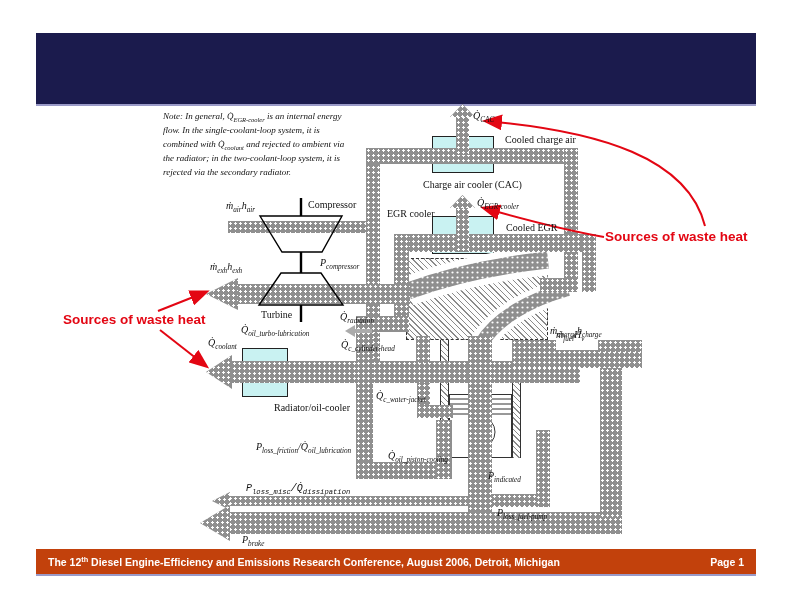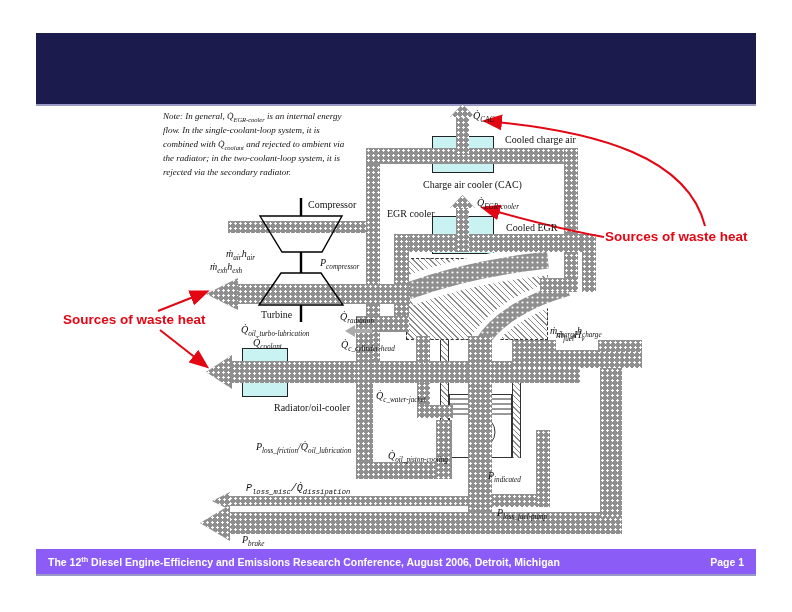--- a/index.html
+++ b/index.html
@@ -4,21 +4,21 @@
 <style>
   html,body{margin:0;padding:0;background:#fff;}
   .page{position:relative;width:792px;height:612px;background:#fff;overflow:hidden;
         font-family:"Liberation Serif",serif;}
   
   .hdr{position:absolute;left:36px;top:33px;width:720px;height:71px;background:#1b1b4d;
        border-bottom:2px solid #9a9ac8;display:flex;align-items:center;justify-content:center;}
   .hdr-title{color:#fff;font:bold 21px "Liberation Sans",sans-serif;letter-spacing:.5px;}
   .logo{position:absolute;right:16px;top:14px;color:#fff;
         font:bold italic 34px "Liberation Sans",sans-serif;letter-spacing:-1px;}
-  .ftr{position:absolute;left:36px;top:549px;width:720px;height:27px;background:#8b5cf6;
+  .ftr{position:absolute;left:36px;top:549px;width:720px;height:27px;background:#c2410c;
        border-bottom:2px solid #9a9ac8;display:flex;align-items:center;justify-content:space-between;
        box-sizing:border-box;padding:0 12px;}
   .ftr span{color:#fff;font:bold 10.5px "Liberation Sans",sans-serif;}
   
   .band,.ah{position:absolute;background-color:#8f8f8f;
        background-image:radial-gradient(circle,#ffffff 1px,rgba(255,255,255,0) 1.4px);
        background-size:5px 5px;}
   .ah-left{clip-path:polygon(100% 0,0 50%,100% 100%);}
   .ah-up{clip-path:polygon(50% 0,100% 100%,0 100%);}
   
@@ -141,28 +141,28 @@
 
   <div class="note">Note: In general, Q̇<sub>EGR-cooler</sub> is an internal energy flow. In the single-coolant-loop system, it is combined with Q̇<sub>coolant</sub> and rejected to ambient via the radiator; in the two-coolant-loop system, it is rejected via the secondary radiator.</div>
 
   <div class="m" style="left:473px;top:110px;">Q̇<sub>CAC</sub></div>
   <div class="c" style="left:505px;top:134px;">Cooled charge air</div>
   <div class="c" style="left:423px;top:179px;">Charge air cooler (CAC)</div>
   <div class="c" style="left:387px;top:208px;">EGR cooler</div>
   <div class="m" style="left:477px;top:197px;">Q̇<sub>EGR-cooler</sub></div>
   <div class="c" style="left:506px;top:222px;">Cooled EGR</div>
 
-  <div class="m" style="left:226px;top:200px;margin-top:48px;">ṁ<sub>air</sub>h<sub>air</sub></div>
+  <div class="m" style="left:226px;top:200px;">ṁ<sub>air</sub>h<sub>air</sub></div>
   <div class="c" style="left:308px;top:199px;">Compressor</div>
   <div class="m" style="left:320px;top:257px;">P<sub>compressor</sub></div>
   <div class="m" style="left:210px;top:261px;">ṁ<sub>exh</sub>h<sub>exh</sub></div>
   <div class="c" style="left:261px;top:309px;">Turbine</div>
   <div class="m" style="left:340px;top:311px;">Q̇<sub>radiation</sub></div>
   <div class="m" style="left:241px;top:324px;">Q̇<sub>oil_turbo-lubrication</sub></div>
-  <div class="m" style="left:208px;top:337px;margin-left:45px;">Q̇<sub>coolant</sub></div>
+  <div class="m" style="left:208px;top:337px;">Q̇<sub>coolant</sub></div>
   <div class="c" style="left:230px;top:402px;margin-left:44px;">Radiator/oil-cooler</div>
   <div class="m" style="left:341px;top:339px;">Q̇<sub>c_cylinder-head</sub></div>
   <div class="m" style="left:376px;top:390px;">Q̇<sub>c_water-jacket</sub></div>
   <div class="m" style="left:388px;top:450px;">Q̇<sub>oil_piston-cooling</sub></div>
   <div class="m" style="left:256px;top:441px;">P<sub>loss_friction</sub>/Q̇<sub>oil_lubrication</sub></div>
   <div class="m" style="left:246px;top:483px;font-family:Liberation Mono, monospace;">P<sub>loss_misc</sub>/Q̇<sub>dissipation</sub></div>
   <div class="m" style="left:242px;top:534px;">P<sub>brake</sub></div>
   <div class="m" style="left:488px;top:470px;">P<sub>indicated</sub></div>
   <div class="m" style="left:497px;top:507px;">P<sub>loss_fuel-pump</sub></div>
   <div class="m" style="left:550px;top:294px;margin-top:31px;">ṁ<sub>charge</sub>h<sub>charge</sub></div>

